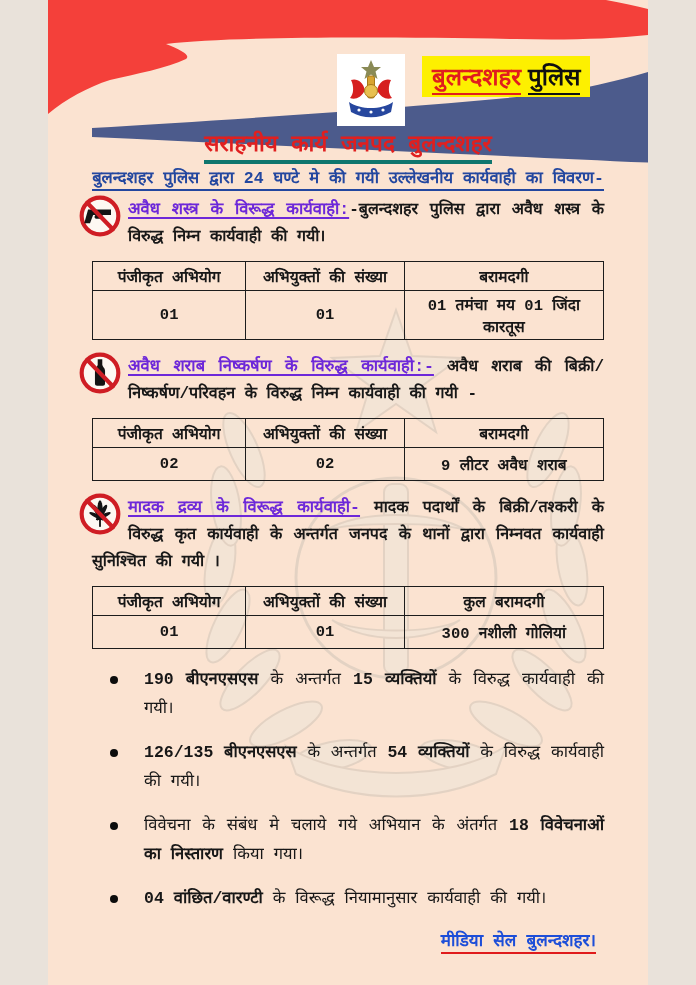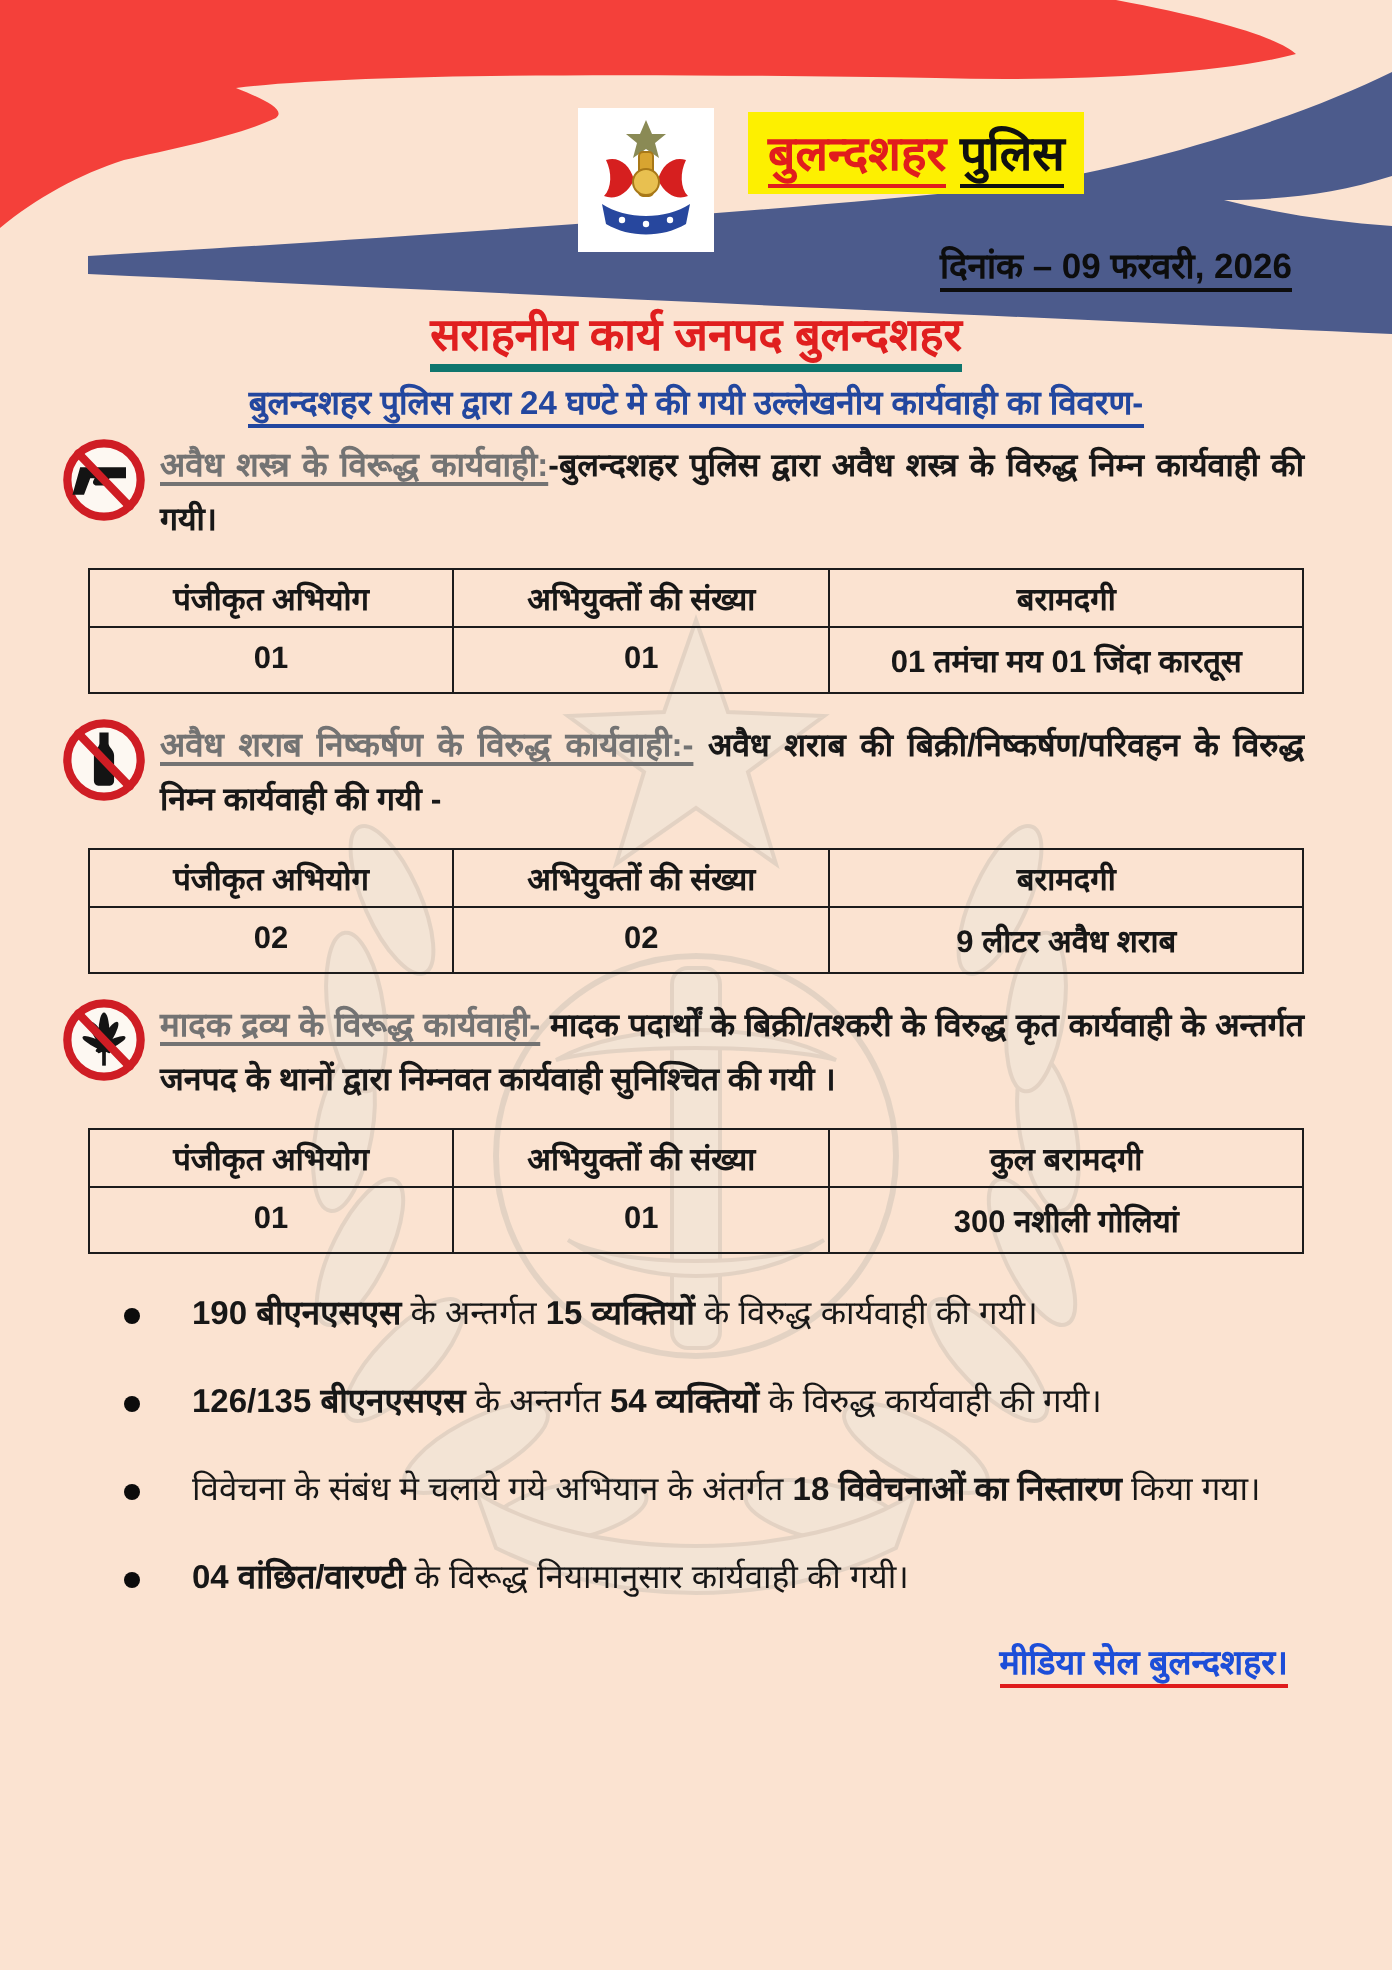--- a/index.html
+++ b/index.html
@@ -1,19 +1,19 @@
 <!DOCTYPE html>
 <html lang="hi"><head>
 <meta charset="utf-8">
 <style>
   html,body{margin:0;padding:0;background:#e9e2da;}
   .page{
-    position:relative; width:696px; height:985px; margin:0 auto;
+    position:relative; width:600px; height:985px; margin:0 auto;
     background:#fbe3d1; overflow:hidden;
-    font-family:Liberation Sans, sans-serif;
+    font-family:Liberation Mono, monospace;
     color:#171717;
   }
   .header-art{position:absolute;top:0;left:0;z-index:1;}
   .watermark{position:absolute;top:248px;left:88px;z-index:0;opacity:.5;}
   .logo-patch{
     position:absolute;top:54px;left:289px;width:68px;height:72px;
     background:#ffffff;z-index:2;display:flex;align-items:center;justify-content:center;
   }
   .org-banner{
     position:absolute;top:56px;left:374px;z-index:2;
@@ -36,21 +36,21 @@
   .subtitle{text-align:center;margin:7px 0 8px 0;}
   .subtitle span{
     color:#23479f;font-weight:bold;font-size:16.5px;
     border-bottom:2px solid #23479f;padding-bottom:1px;
   }
   .section{font-size:16px;line-height:27px;margin-top:4px;text-align:justify;}
   .picon{
     float:left;width:44px;height:44px;margin:-2px 6px 2px -14px;
   }
   .sec-head{
-    color:#737373;font-weight:bold;font-size:16.5px;
+    color:#6d28d9;font-weight:bold;font-size:16.5px;
     text-decoration:underline;text-decoration-thickness:2px;text-underline-offset:3px;
   }
   .sec-desc{font-weight:bold;color:#181818;}
   table.dtable{
     width:100%;border-collapse:collapse;margin:10px 0 13px 0;
     table-layout:fixed;background:transparent;clear:both;
   }
   table.dtable th, table.dtable td{
     border:1.7px solid #1c1c1c;text-align:center;font-size:15.5px;padding:2px 4px;margin-left:29px;
   }
@@ -126,23 +126,20 @@
       <circle cx="42" cy="52" r="1.6" fill="#ffffff"></circle>
     </svg>
   </div>
 
   <div class="org-banner">
     <span class="org-red">बुलन्दशहर</span><span class="org-black">पुलिस</span>
   </div>
 
   <div class="content">
 
-    <div class="date-row">
-      <span>दिनांक – 09 फरवरी, 2026</span>
-    </div>
 
     <div class="main-title">
       <span>सराहनीय कार्य जनपद बुलन्दशहर</span>
     </div>
 
     <div class="subtitle">
       <span>बुलन्दशहर पुलिस द्वारा 24 घण्टे मे की गयी उल्लेखनीय कार्यवाही का विवरण-</span>
     </div>
 
     <div class="section">

